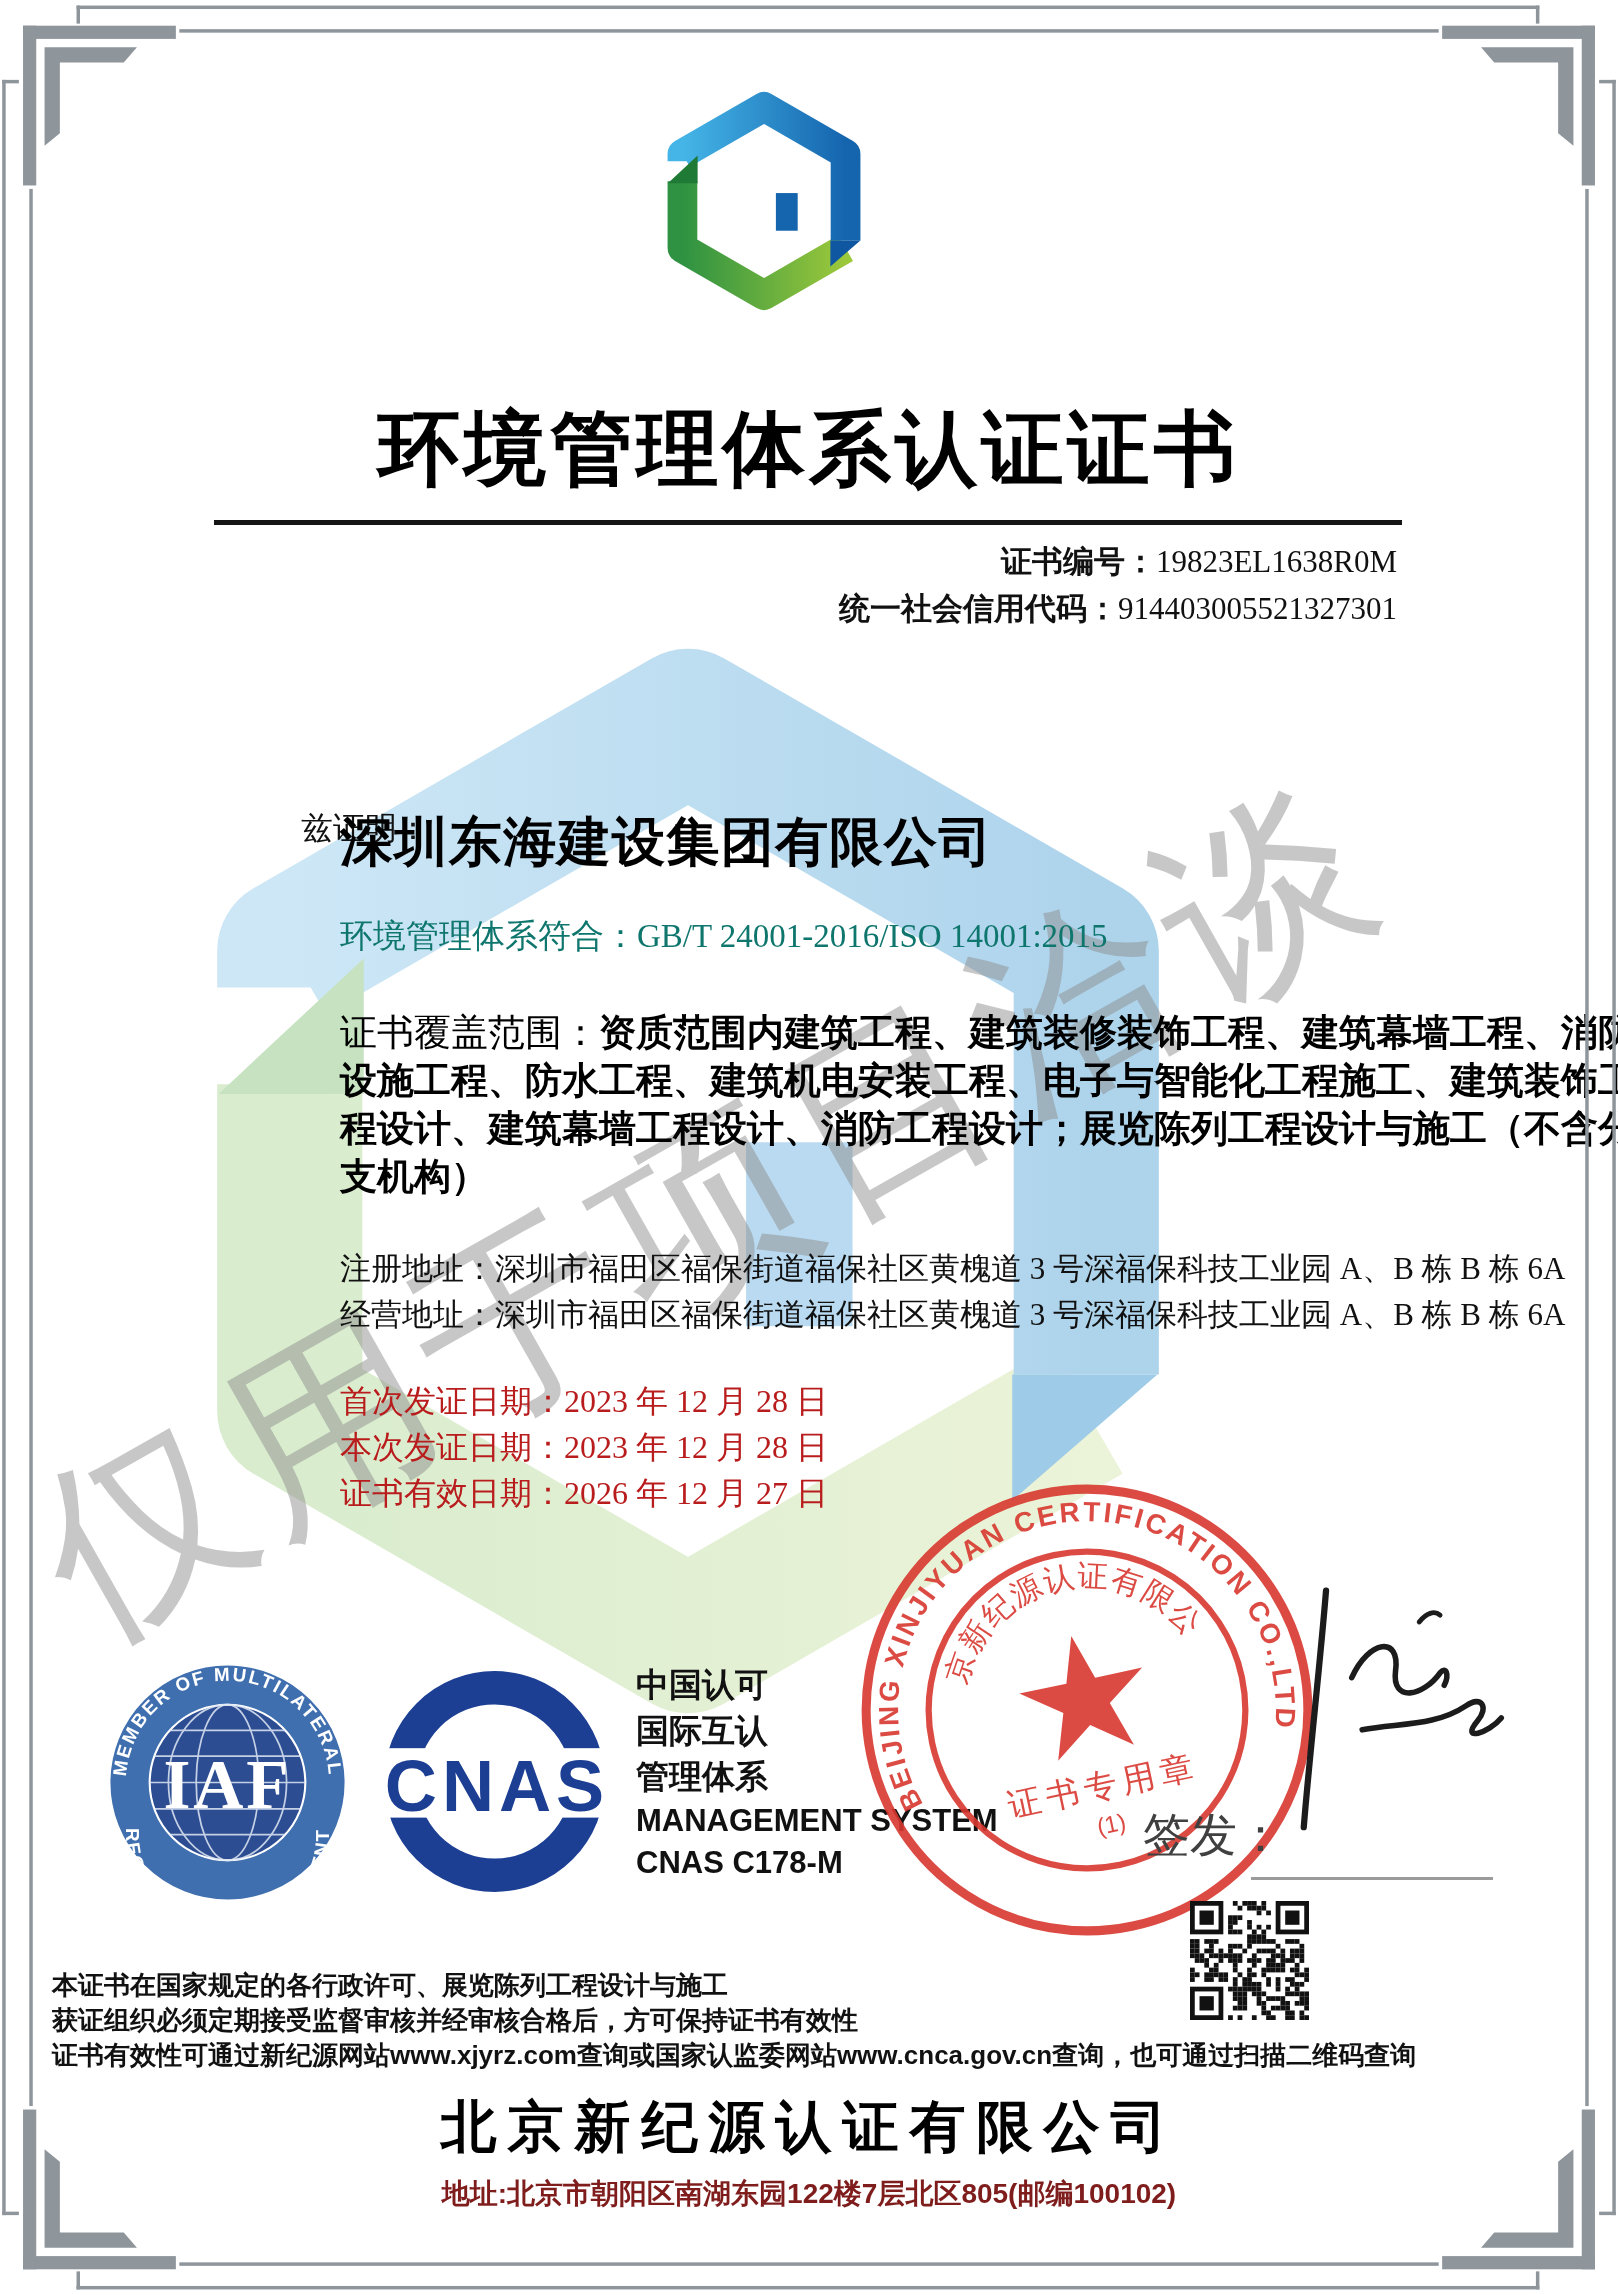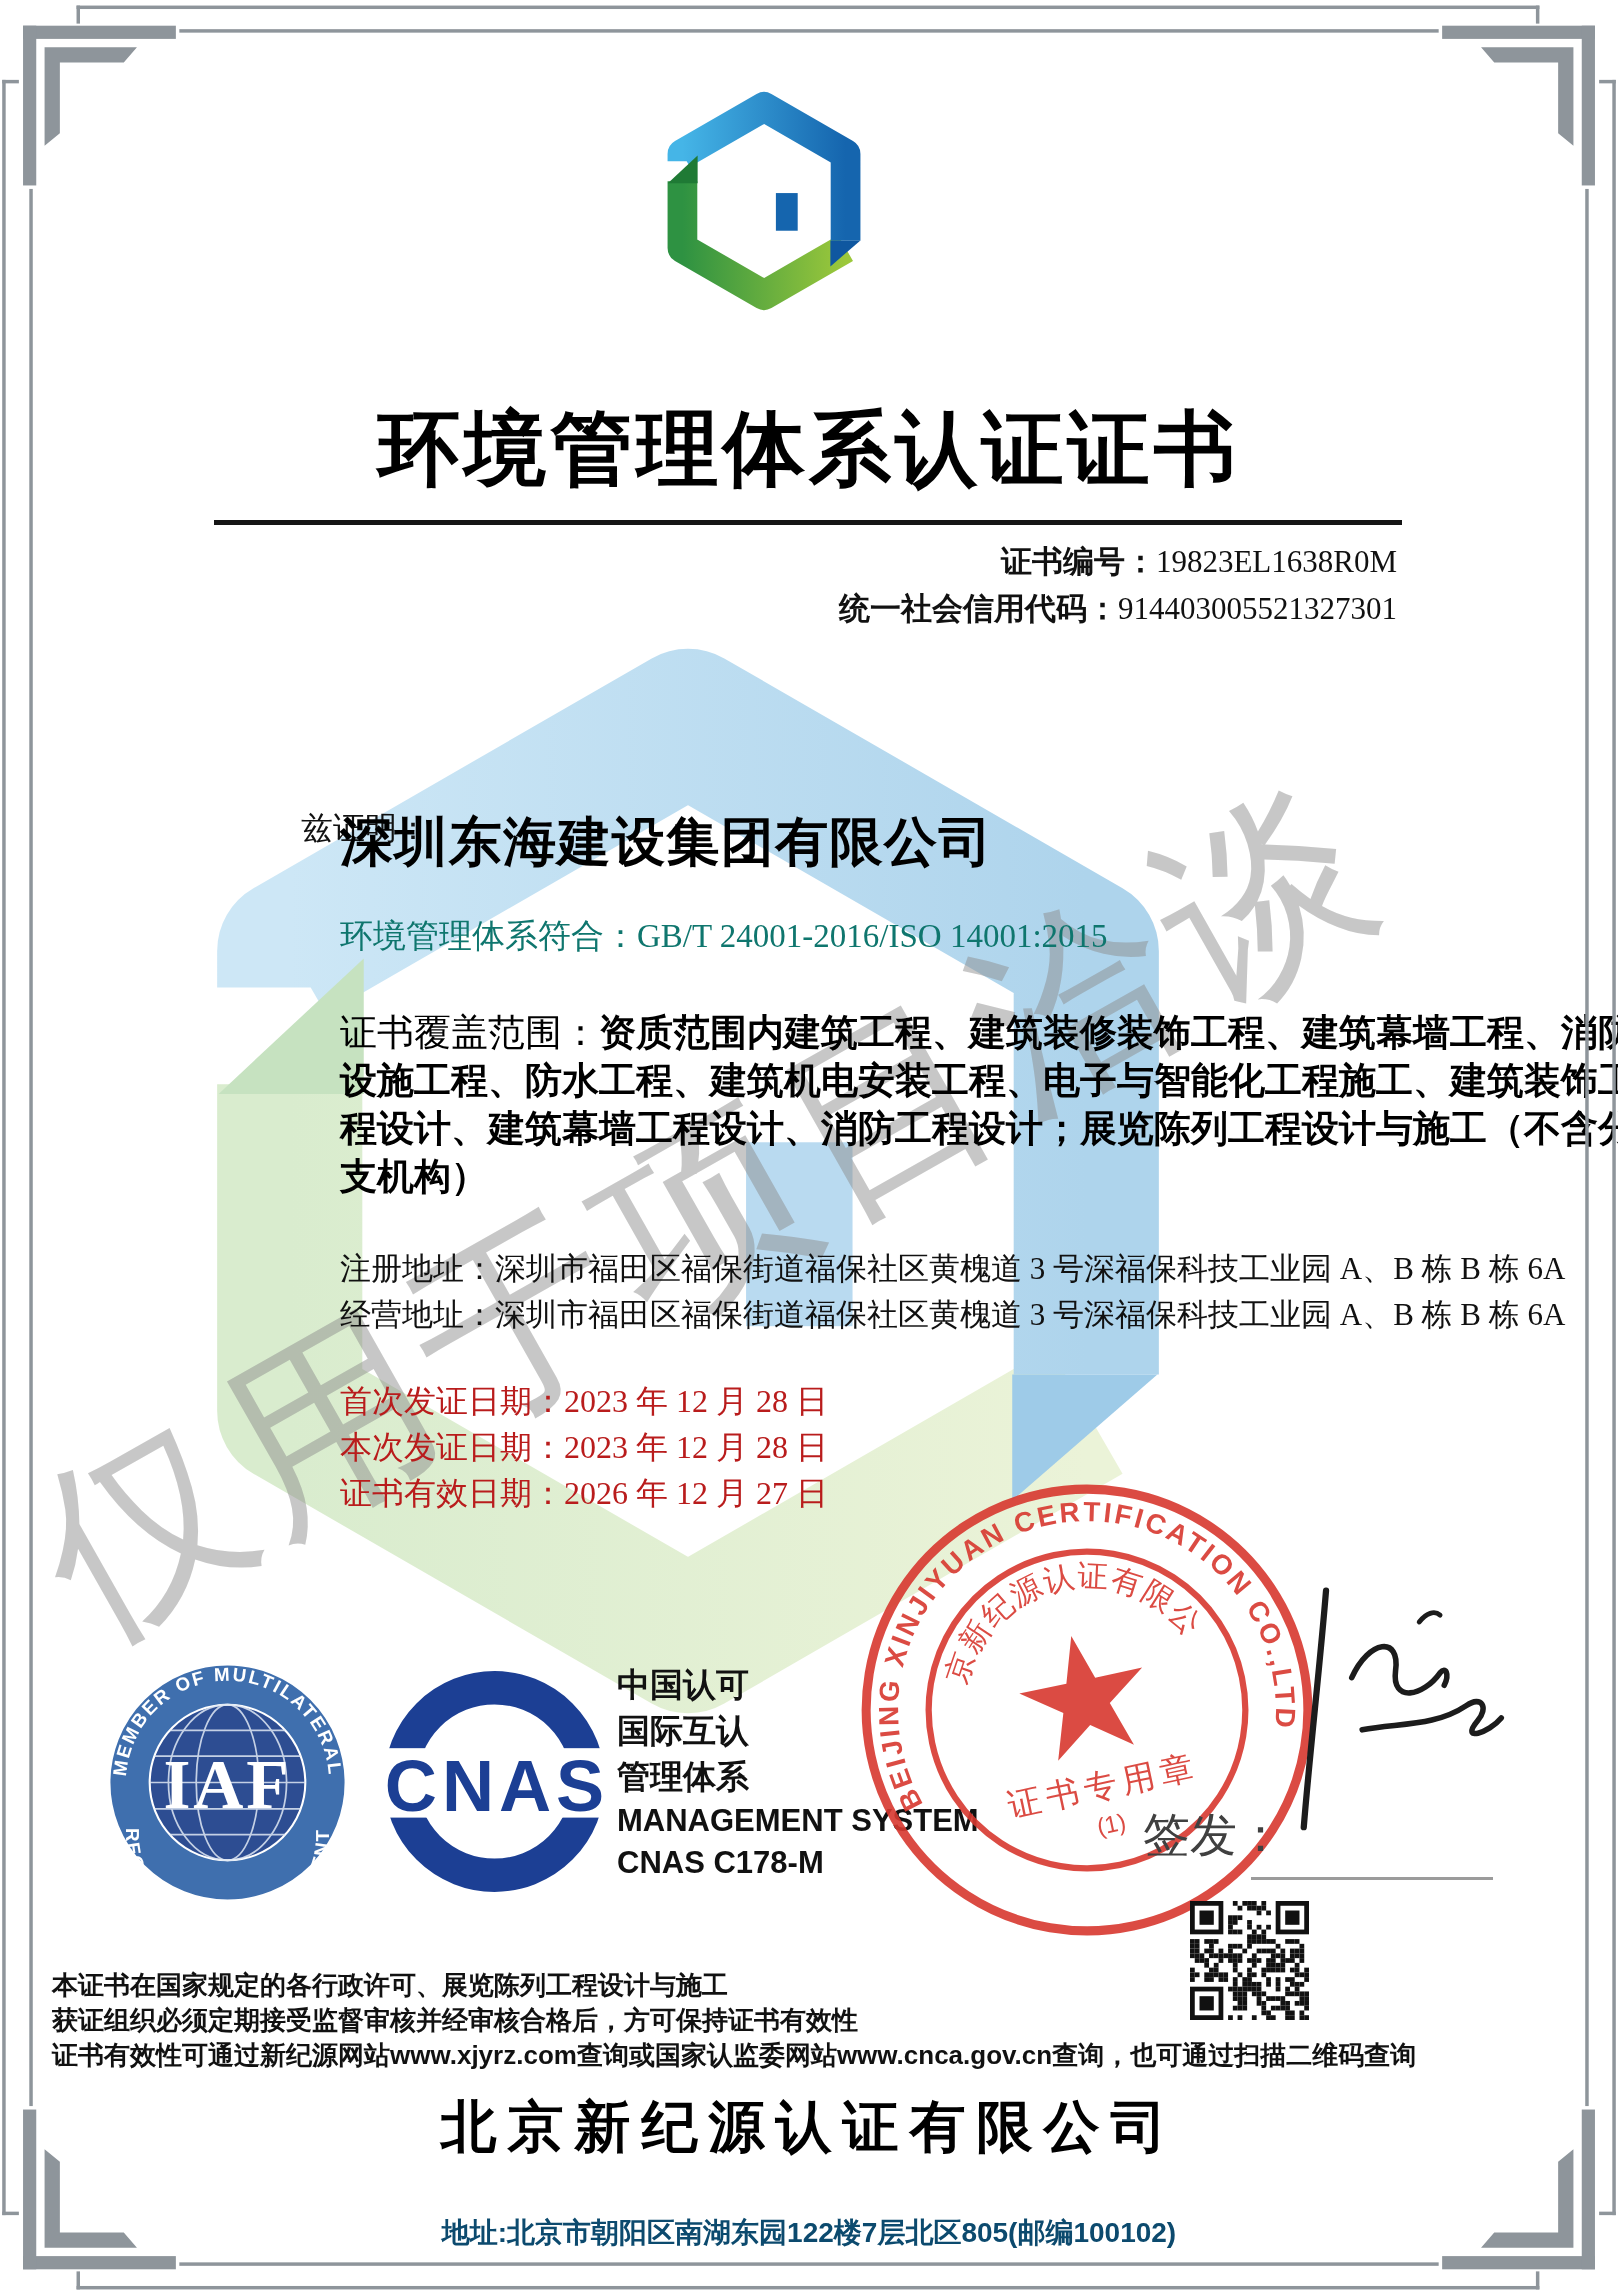--- a/index.html
+++ b/index.html
@@ -31,35 +31,35 @@
   .addr{position:absolute;left:340px;font-size:31px;color:#111;white-space:nowrap;}
   .addr1{top:1248px;}
   .addr2{top:1294px;}
   .date{position:absolute;left:340px;font-size:32px;color:#b91c1c;white-space:nowrap;}
   .date1{top:1380px;}
   .date2{top:1426px;}
   .date3{top:1472px;}
   
   .iaf{position:absolute;left:108px;top:1663px;width:239px;height:239px;}
   .cnas{position:absolute;left:361px;top:1660px;width:267px;height:243px;}
-  .accr{position:absolute;left:617px;top:1662px;font-family:"Liberation Sans","DejaVu Sans",sans-serif;color:#111;}
+  .accr{position:absolute;left:636px;top:1662px;font-family:"Liberation Sans","DejaVu Sans",sans-serif;color:#111;}
   .accr-cn{font-size:33px;font-weight:600;line-height:46px;}
   .accr-en{font-size:31px;font-weight:700;line-height:42px;white-space:nowrap;}
   .seal{position:absolute;left:837px;top:1460px;width:500px;height:500px;opacity:.9;}
   .sig{position:absolute;left:1237px;top:1549px;width:306px;height:306px;}
   .issue-label{position:absolute;left:1143px;top:1804px;font-size:47px;color:#404040;}
   .sig-line{position:absolute;left:1251px;top:1877px;width:242px;height:2.8px;background:#9b9b9b;}
   .qr{position:absolute;left:1190px;top:1901px;width:119px;height:119px;}
   .notes{position:absolute;left:52px;top:1968px;font-family:"Liberation Sans","DejaVu Sans",sans-serif;
          font-size:26px;font-weight:600;color:#111;}
   .notes div{line-height:35px;white-space:nowrap;}
   .footer-company{position:absolute;left:0;top:2090px;width:100%;text-align:center;
         font-family:"Liberation Sans","DejaVu Sans",sans-serif;font-size:56px;font-weight:700;letter-spacing:11px;color:#000;}
   .footer-address{position:absolute;left:0;top:2175px;width:100%;text-align:center;
-        font-family:"Liberation Sans","DejaVu Sans",sans-serif;font-size:28px;font-weight:700;color:#0c4a6e;margin-top:39px;}
+        font-family:"Liberation Sans","DejaVu Sans",sans-serif;font-size:28px;font-weight:700;color:#7f1d1d;}
 </style>
 </head>
 <body>
 
 <div class="page">
 
   <svg class="wm-logo" viewBox="-112 -112 224 224">
     <defs>
       <linearGradient id="wmBlue" x1="0" y1="0" x2="1" y2="0">
         <stop offset="0" stop-color="#cde7f6"></stop>

